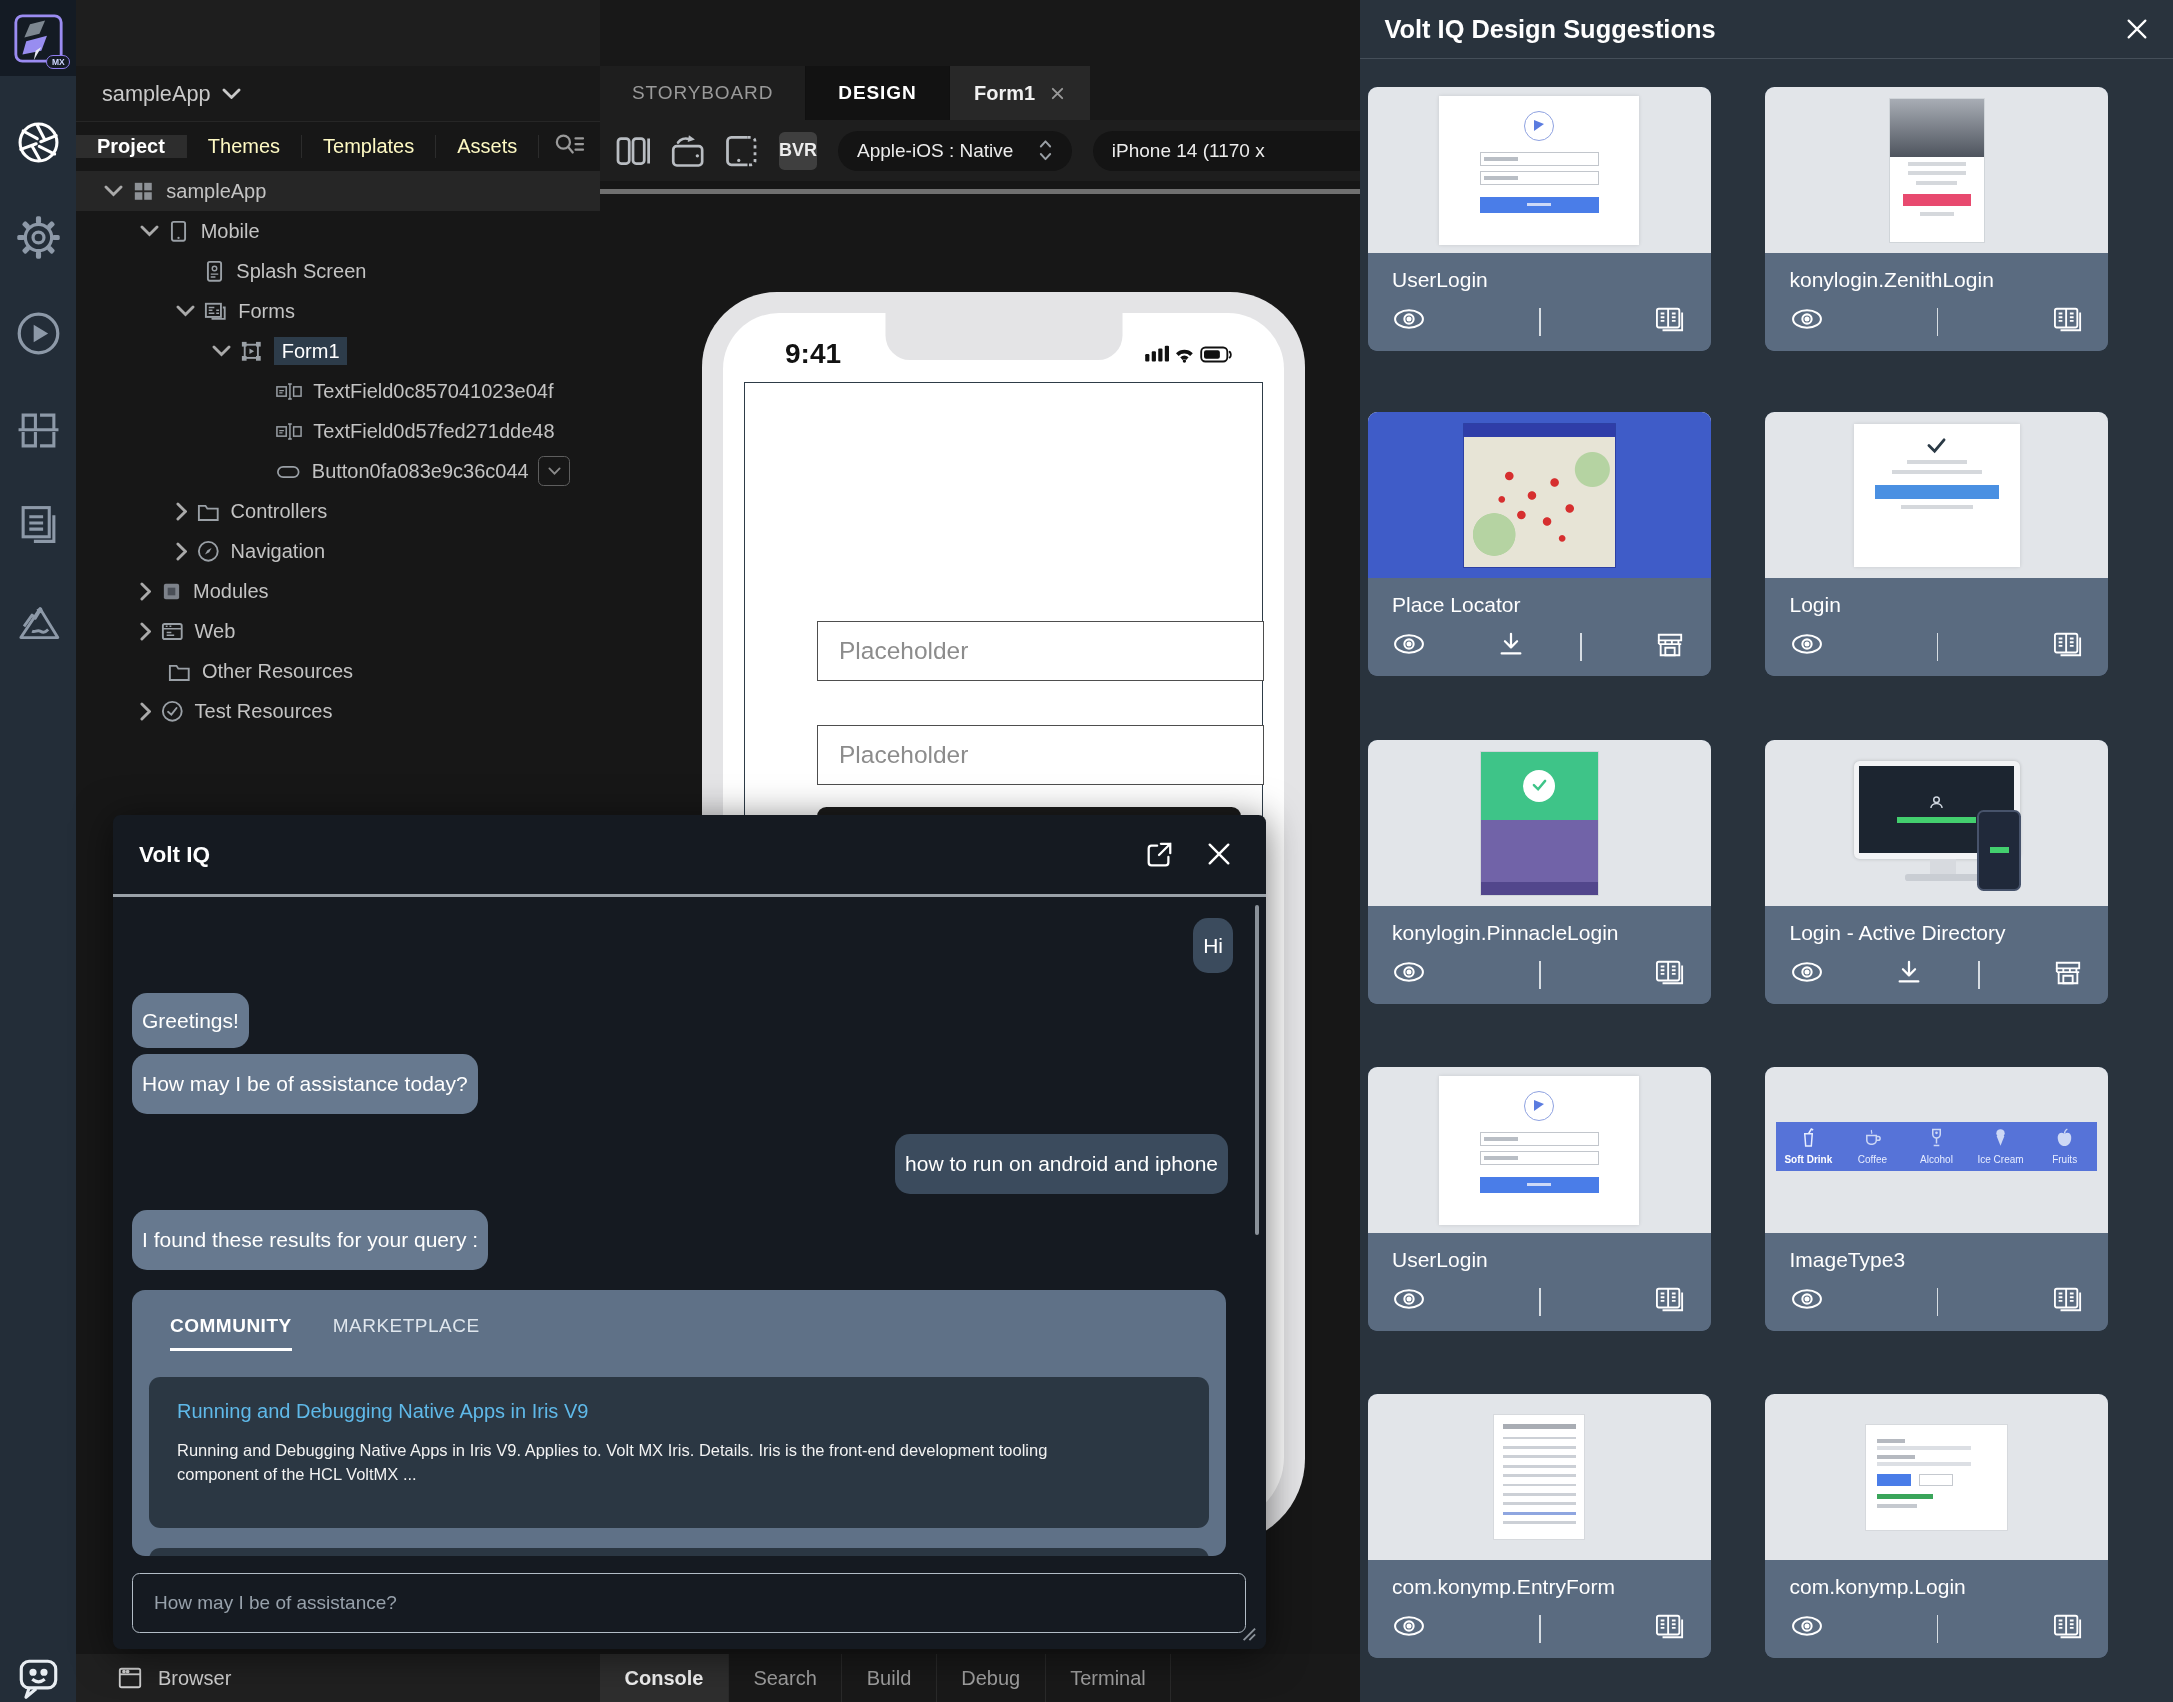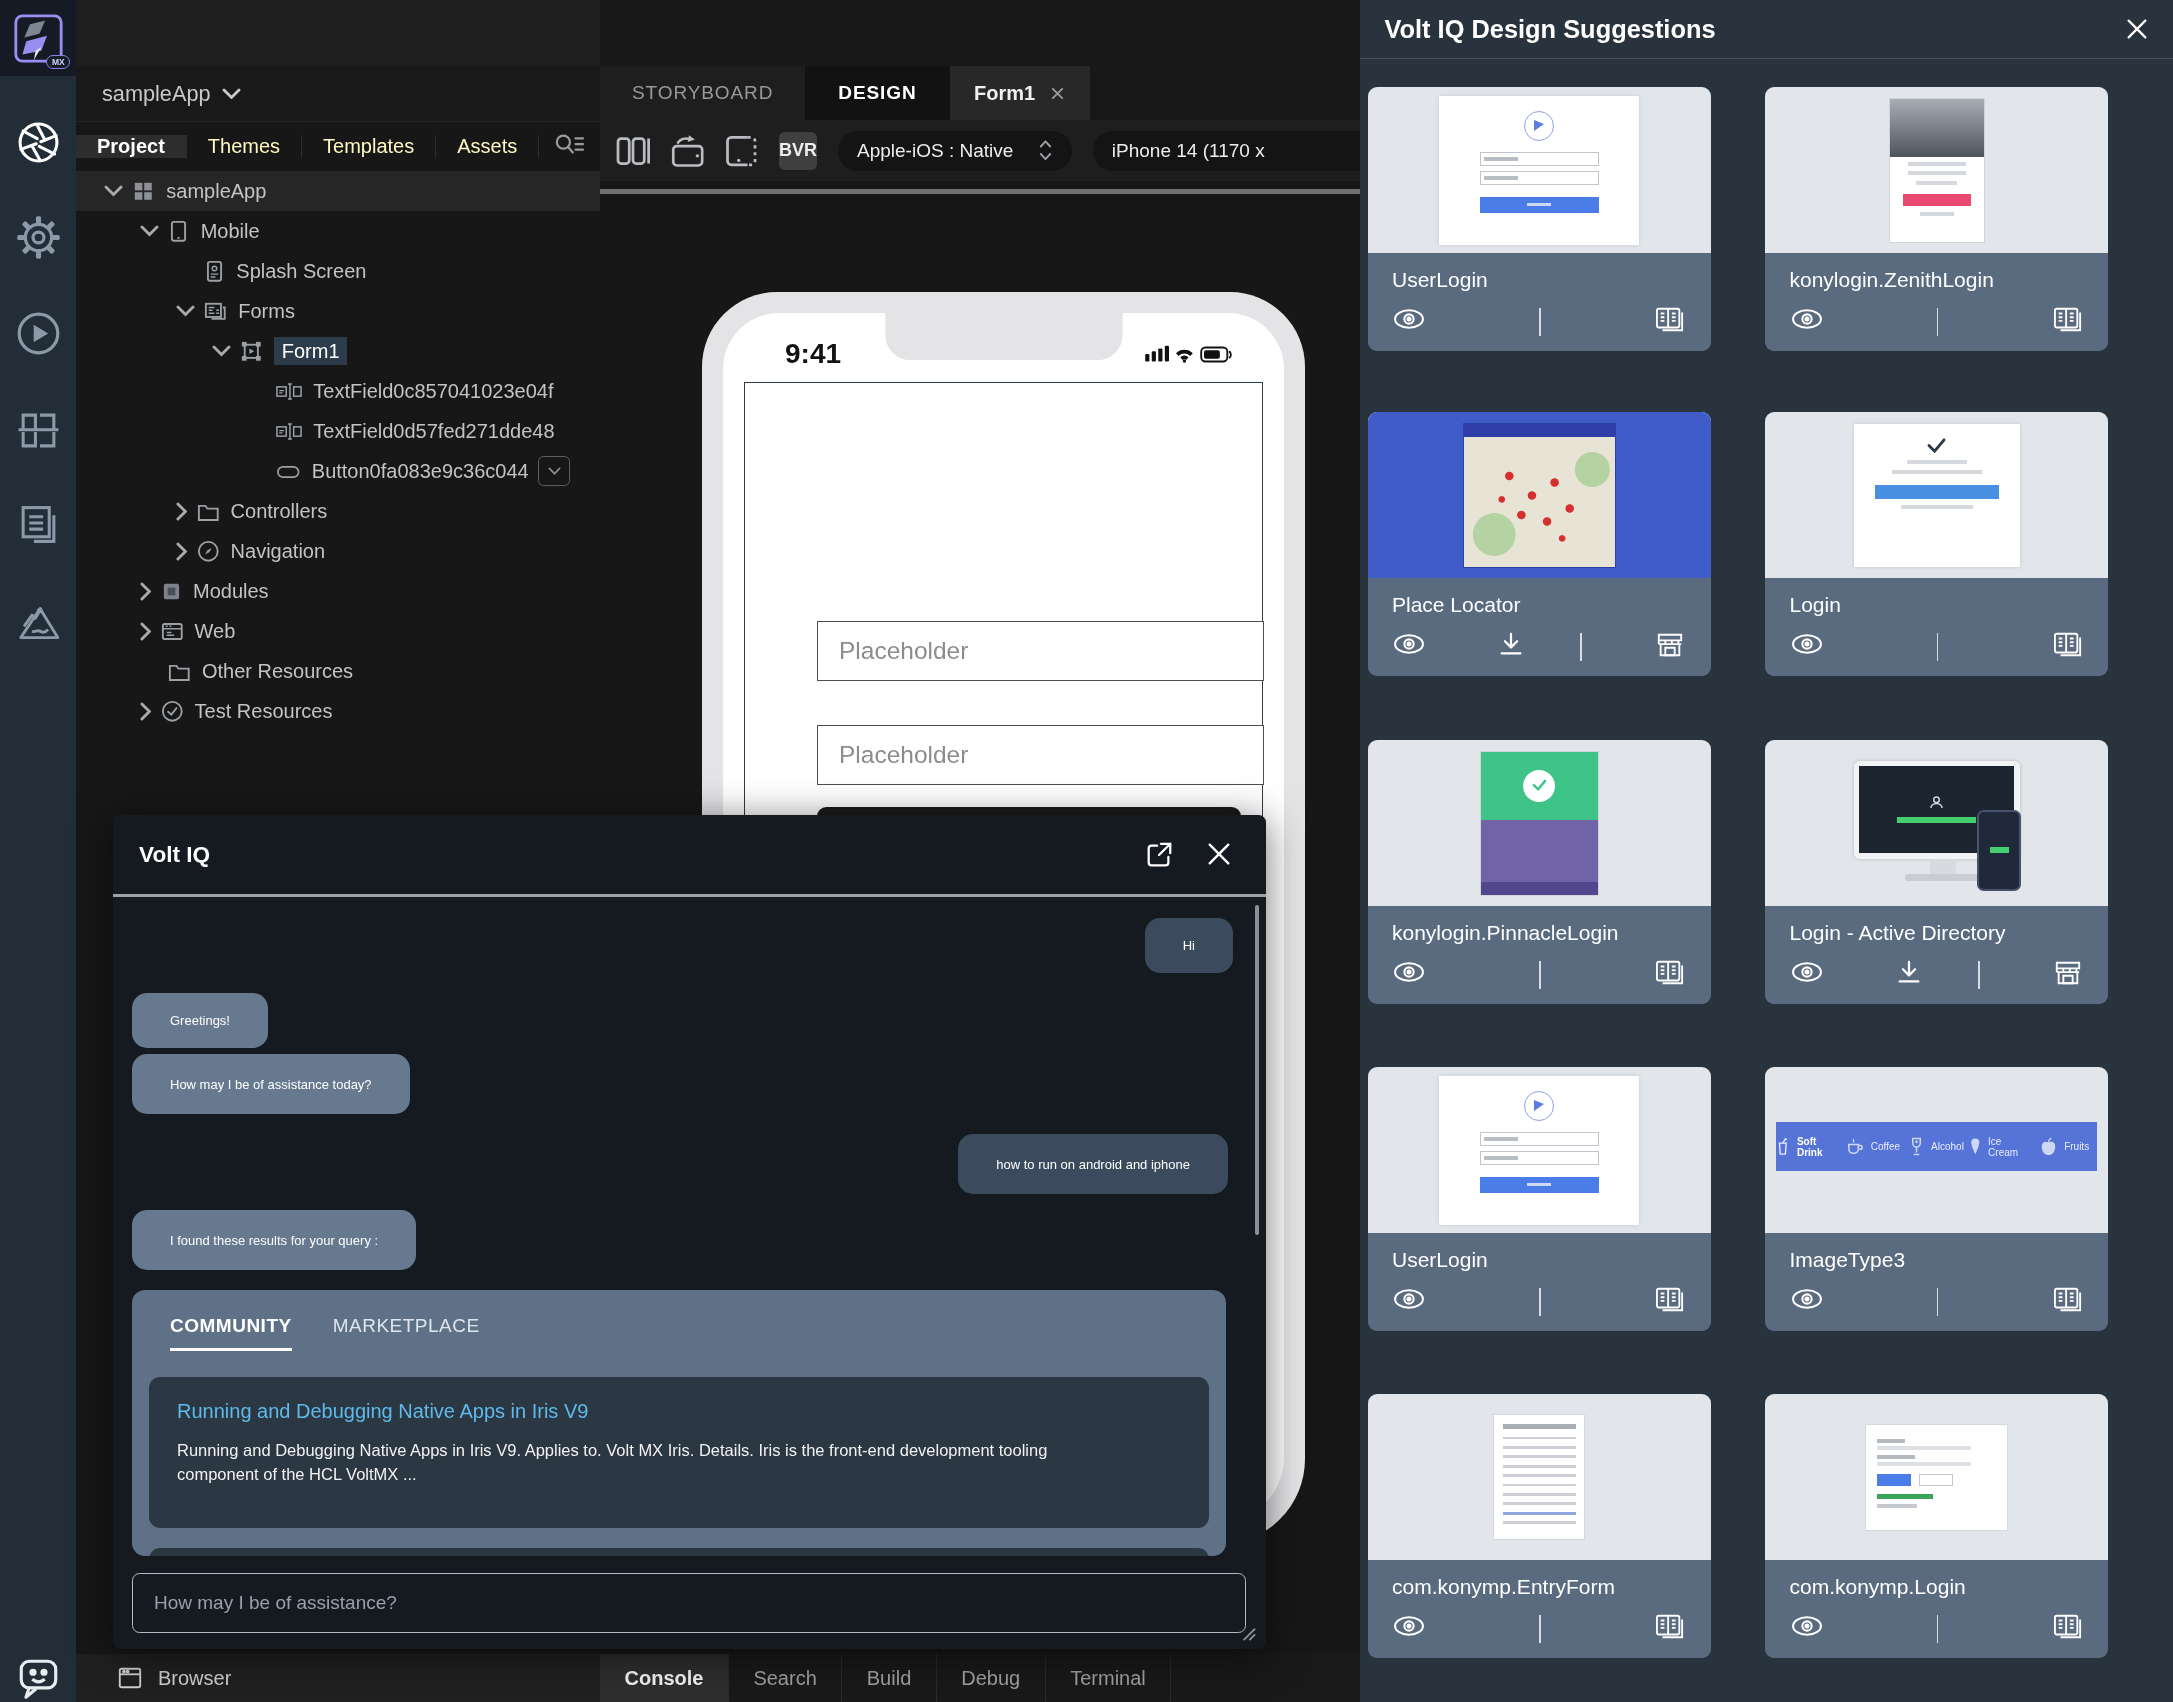--- a/index.html
+++ b/index.html
@@ -84,22 +84,22 @@
   .btab.active{background:#2e2e2e;color:#f2f2f2;font-weight:bold}
 
   
   .viq{position:absolute;left:113px;top:815px;width:1153px;height:834px;background:#151a21;
     border-radius:7.5px;z-index:50;box-shadow:0 5.6px 38px rgba(0,0,0,.55)}
   .viq-head{position:absolute;left:0;top:0;width:100%;height:79px;display:flex;align-items:center}
   .viq-title{margin-left:26px;color:#fff;font-size:22.6px;font-weight:bold}
   .viq-hic{position:absolute;cursor:pointer}
   .viq-div{position:absolute;left:0;top:79px;width:100%;height:2.8px;background:#9aa1a8}
   .vscroll{position:absolute;right:6.6px;top:90px;width:4.7px;height:330px;background:#8a9199;border-radius:2.8px}
-  .bub{position:absolute;border-radius:15px;display:flex;align-items:center;padding:0 38px;
-    font-size:13px;color:#fff;white-space:nowrap}
+  .bub{position:absolute;border-radius:15px;display:flex;align-items:center;padding:0 10px;
+    font-size:21px;color:#fff;white-space:nowrap}
   .bub.bot{background:#67798f}
   .bub.user{background:#3b4b5d}
   .results{position:absolute;left:19px;top:475px;width:1094px;height:266px;background:#5f7187;
     border-radius:13px;overflow:hidden}
   .rtabs{position:absolute;left:38px;top:24.5px;display:flex;gap:41px}
   .rtab{color:#dfe6ed;font-size:19px;letter-spacing:0.5px;cursor:pointer;padding-bottom:11.3px}
   .rtab.active{color:#fff;font-weight:bold;border-bottom:3.8px solid #fff}
   .rescard{position:absolute;left:17px;top:87px;width:1060px;height:151px;background:#2b3743;
     border-radius:11.3px;padding:22.6px 28px;box-sizing:border-box}
   .reslink{color:#5fb9e9;font-size:20px;cursor:pointer}
@@ -167,21 +167,21 @@
     border-radius:5.6px;padding:5.6px;box-sizing:border-box;box-shadow:0 0 3.8px rgba(0,0,0,.2)}
   .mac-disp{width:100%;height:100%;background:#1c2530;display:flex;flex-direction:column;
     align-items:center;justify-content:center;gap:7.5px}
   .mac-bar{width:79px;height:6.6px;background:#43cf6e}
   .mac-neck{position:absolute;left:87px;top:107px;width:26px;height:15px;background:#d7dadf}
   .mac-base{position:absolute;left:62px;top:122px;width:75px;height:7.5px;background:#c9cdd3;border-radius:2.8px}
   .mac-phone{position:absolute;right:9.4px;top:58px;width:40px;height:77px;background:#20293a;
     border:2.8px solid #47536b;border-radius:6.6px;display:flex;align-items:center;justify-content:center}
   .mac-pline{width:19px;height:5.6px;background:#43cf6e}
   .it-banner{position:absolute;left:11.3px;right:11.3px;top:55px;height:49px;background:#5673d8;display:flex}
-  .it-col{flex:1;display:flex;flex-direction:row;align-items:center;justify-content:center;gap:7px}
+  .it-col{flex:1;display:flex;flex-direction:column;align-items:center;justify-content:center;gap:7px}
   .it-lab{font-size:10px;color:#e7edff}
   .it-col:first-child .it-lab{color:#fff;font-weight:bold}
   .ef{width:90px;height:124px;background:#fff;box-shadow:0 0 0 0.9px #d5d8dc;padding:9.4px 8.5px;box-sizing:border-box}
   .ef-head{height:4.7px;background:#a9adb4;margin-bottom:7.5px}
   .ef-row{height:2.8px;background:#ccd0d6;margin-top:6.6px}
   .kl{width:141px;height:105px;background:#fff;box-shadow:0 0 0 0.9px #d5d8dc;padding:9.4px 11.3px;box-sizing:border-box}
   .kl-lab{width:28px;height:3.8px;background:#b5b9c0;margin-top:5.6px}
   .kl-field{width:94px;height:3.8px;background:#dcdfe4;margin-top:2.8px}
   .kl-btns{display:flex;gap:7.5px;margin-top:8.5px}
   .kl-b1{width:34px;height:11.3px;background:#4a7de8}

